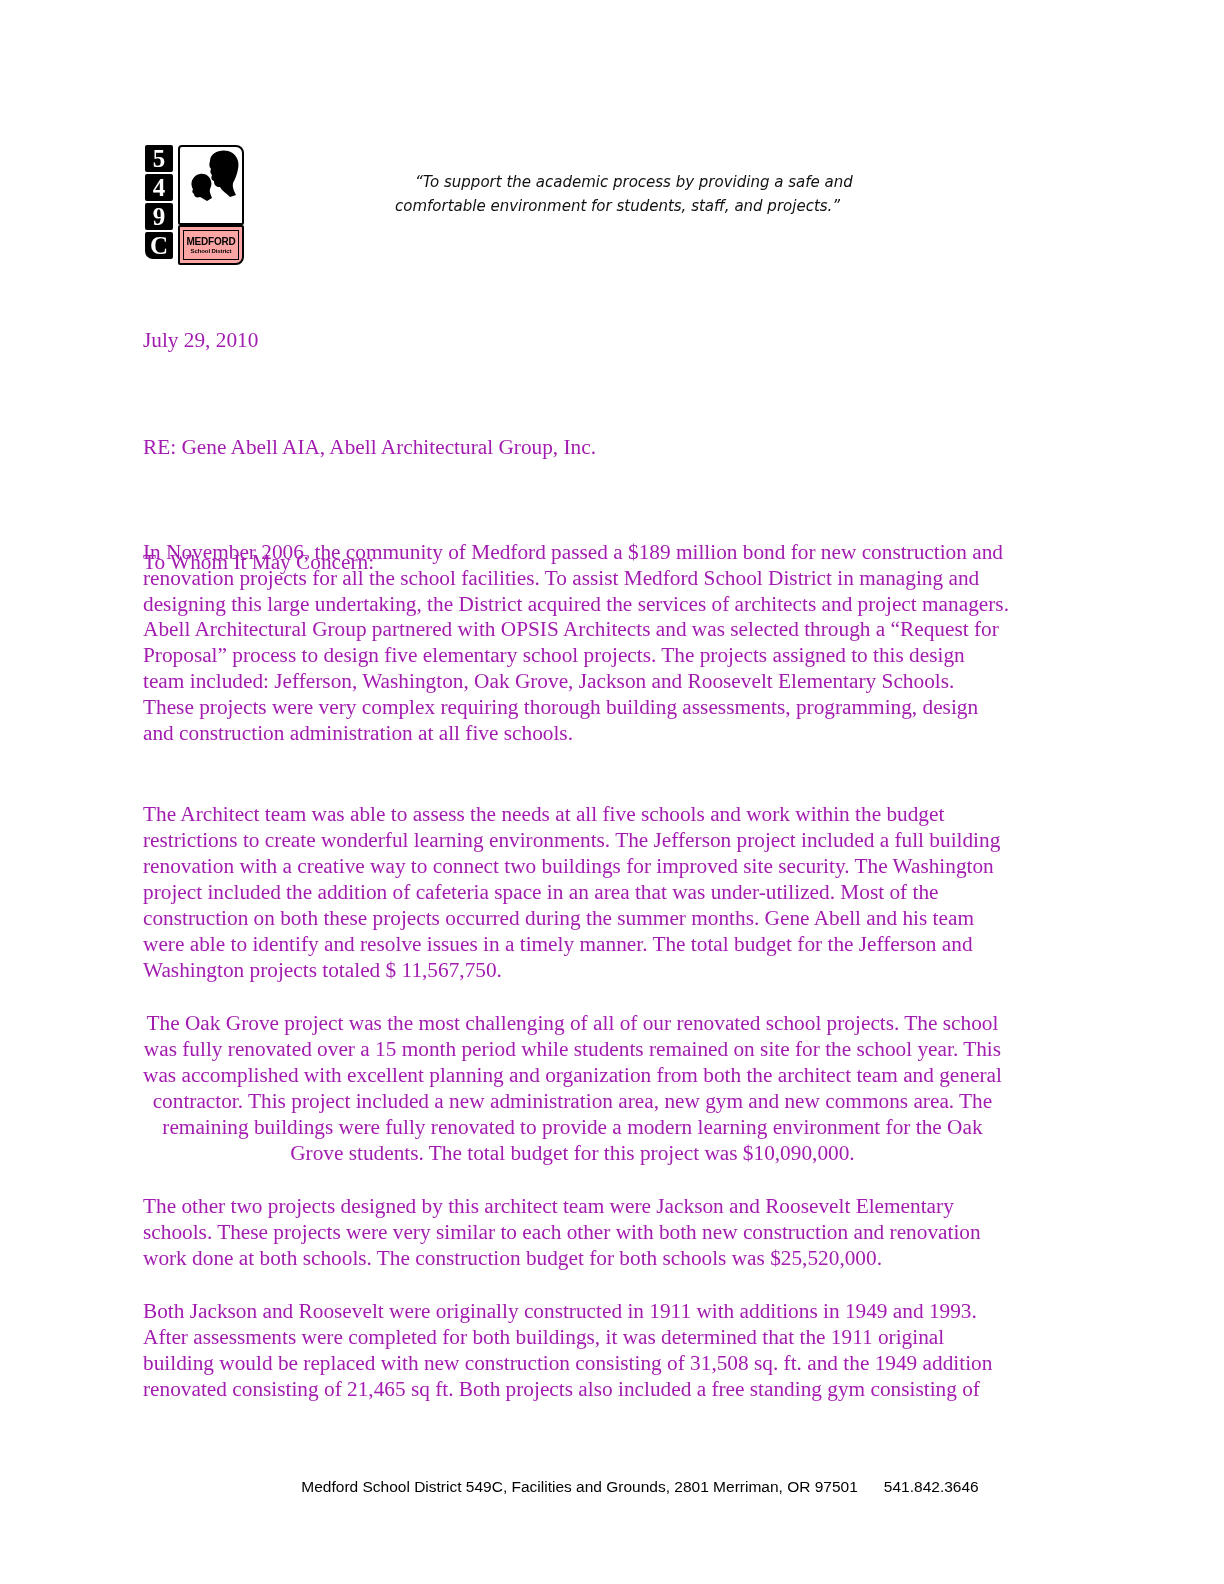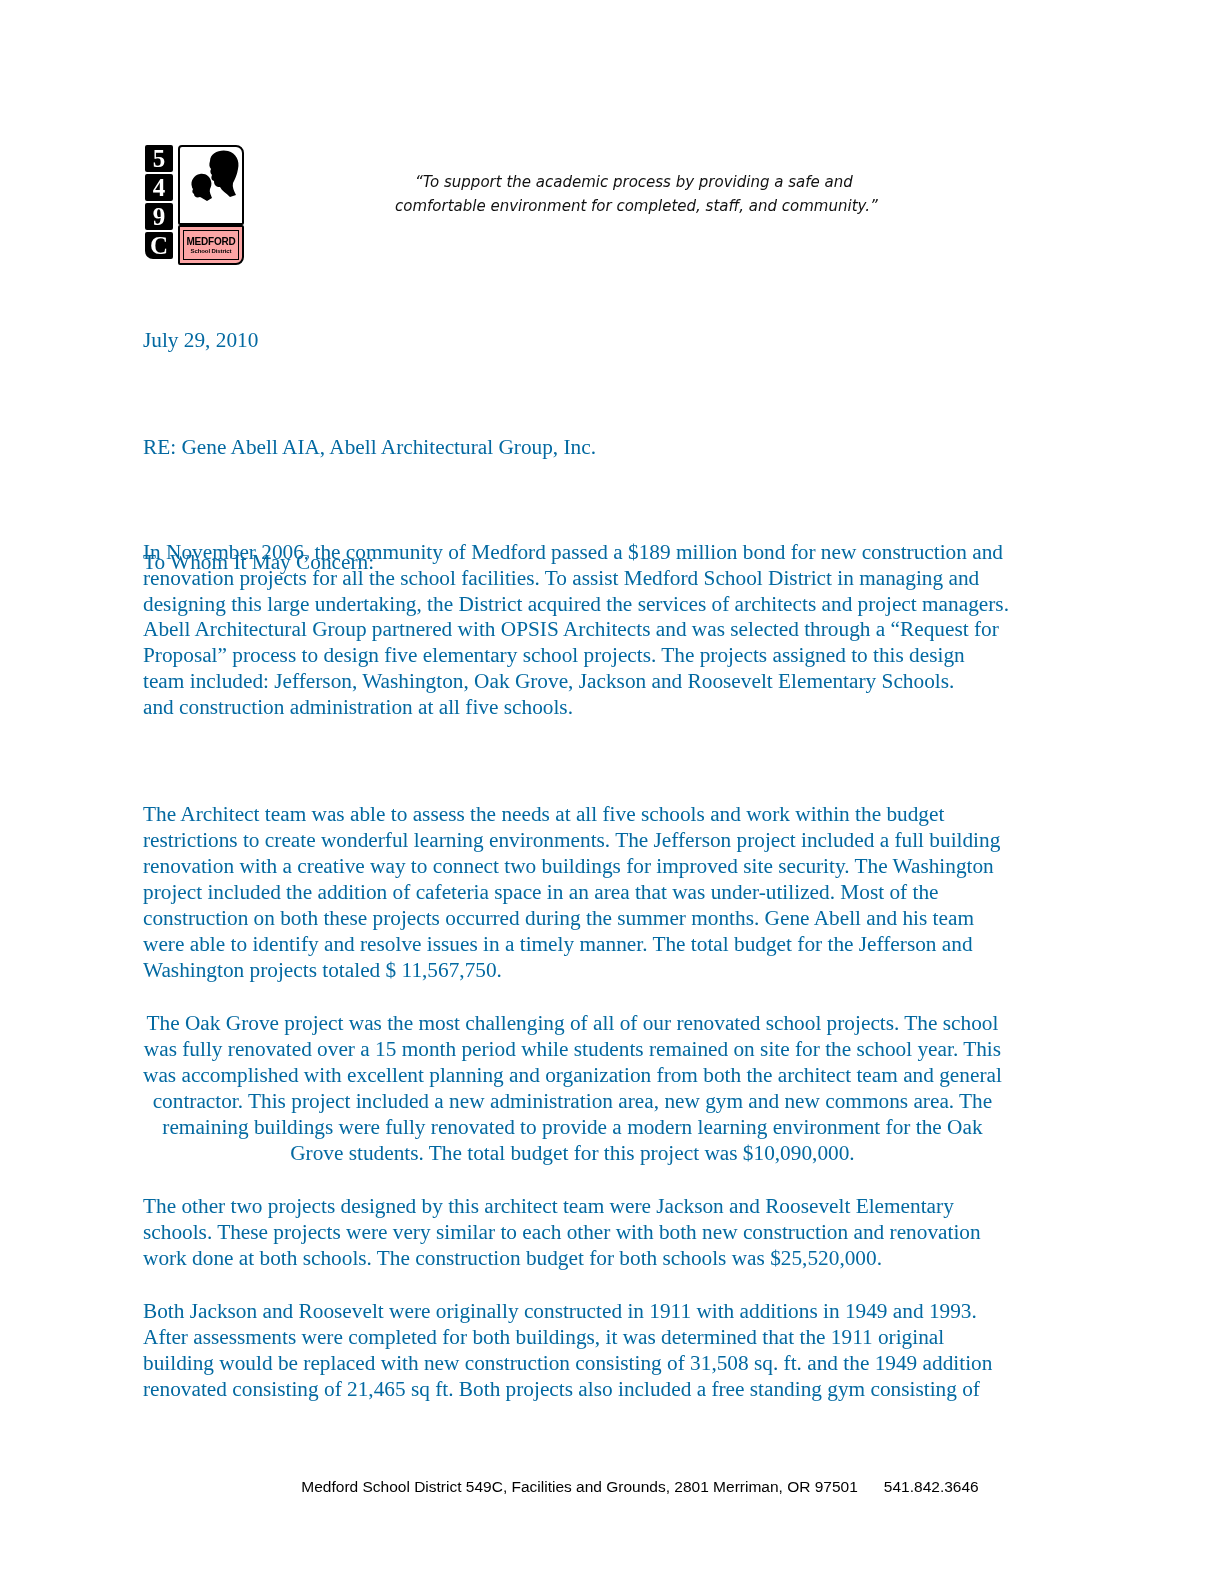--- a/index.html
+++ b/index.html
@@ -107,21 +107,21 @@
     .motto-line { display: block; white-space: nowrap; }
     .motto-line.l1 { padding-left: 20px; }
 
     
     .text {
       position: absolute;
       left: 143px;
       font-family: "Liberation Serif", serif;
       font-size: 21.3px;
       line-height: 26px;
-      color: #0369a1;
+      color: #a21caf;
       white-space: nowrap;
     }
     .date { top: 327px; }
     .re { top: 434px; }
     .salutation { top: 504px; margin-top: 45px; }
     .para { white-space: nowrap; }
     .para .line { display: block; }
     .p1 { top: 539px; }
     .p2 { top: 616px; }
     .p3 { top: 801px; }
@@ -167,37 +167,38 @@
     <div class="logo-name-box">
       <div class="logo-name-inner">
         <div class="logo-name-1">MEDFORD</div>
         <div class="logo-name-2">School District</div>
       </div>
     </div>
   </div>
 
   <div class="motto">
     <span class="motto-line l1">“To support the academic process by providing a safe and</span>
-    <span class="motto-line l2">comfortable environment for completed, staff, and community.”</span>
+    <span class="motto-line l2">comfortable environment for students, staff, and projects.”</span>
   </div>
 
   <div class="text date">July 29, 2010</div>
   <div class="text re">RE: Gene Abell AIA, Abell Architectural Group, Inc.</div>
   <div class="text salutation">To Whom It May Concern:</div>
 
   <div class="text para p1">
     <span class="line">In November 2006, the community of Medford passed a $189 million bond for new construction and</span>
     <span class="line">renovation projects for all the school facilities.  To assist Medford School District in managing and</span>
     <span class="line">designing this large undertaking, the District acquired the services of architects and project managers.</span>
   </div>
 
   <div class="text para p2">
     <span class="line">Abell Architectural Group partnered with OPSIS Architects and was selected through a “Request for</span>
     <span class="line">Proposal” process to design five elementary school projects.  The projects assigned to this design</span>
     <span class="line">team included: Jefferson, Washington, Oak Grove, Jackson and Roosevelt Elementary Schools.</span>
+    <span class="line">These projects were very complex requiring thorough building assessments, programming, design</span>
     <span class="line">and construction administration at all five schools.</span>
   </div>
 
   <div class="text para p3">
     <span class="line">The Architect team was able to assess the needs at all five schools and work within the budget</span>
     <span class="line">restrictions to create wonderful learning environments.  The Jefferson project included a full building</span>
     <span class="line">renovation with a creative way to connect two buildings for improved site security.  The Washington</span>
     <span class="line">project included the addition of cafeteria space in an area that was under-utilized.  Most of the</span>
     <span class="line">construction on both these projects occurred during the summer months.  Gene Abell and his team</span>
     <span class="line">were able to identify and resolve issues in a timely manner.  The total budget for the Jefferson and</span>

